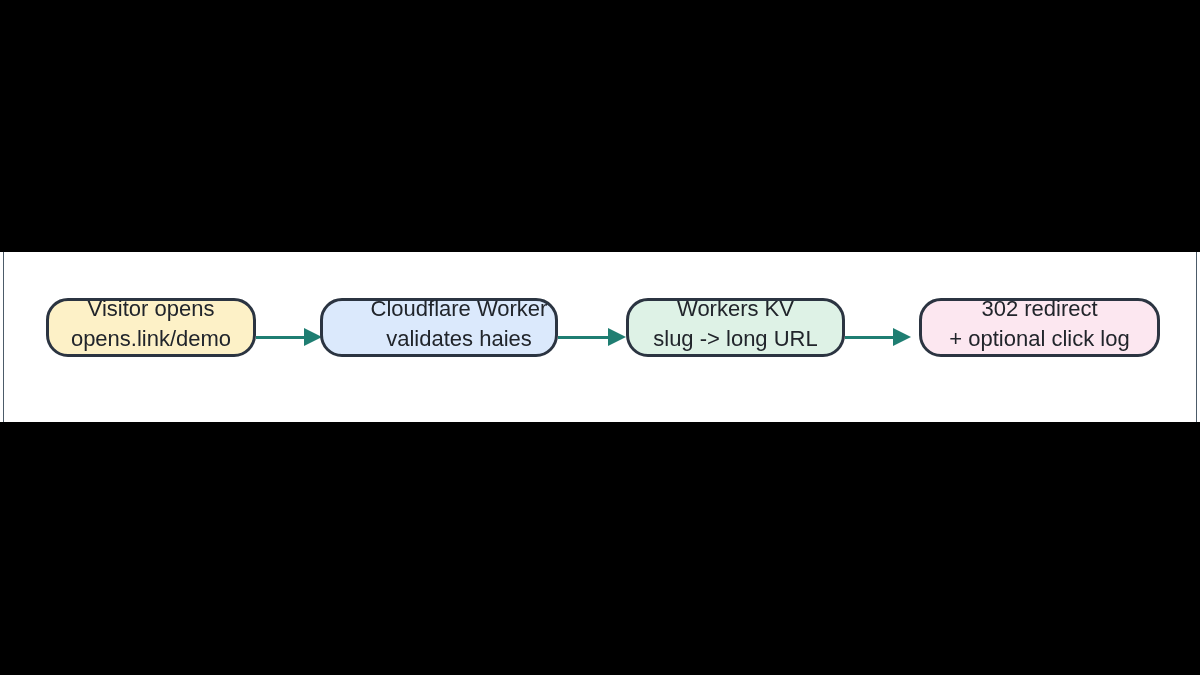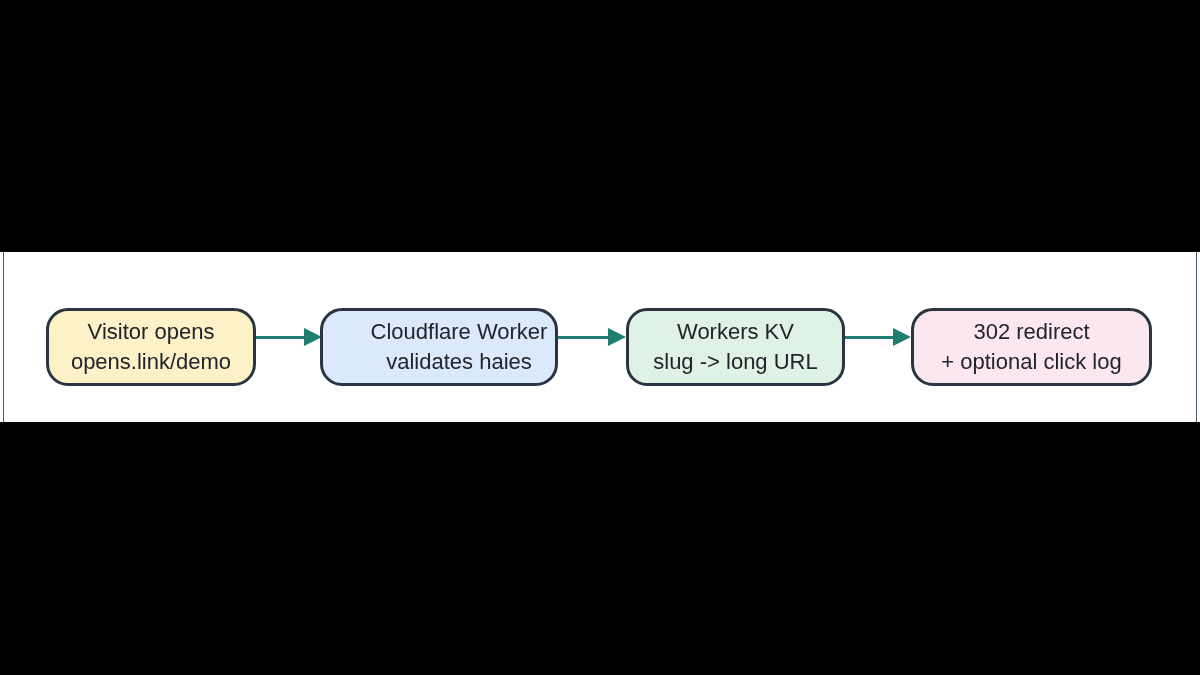--- a/index.html
+++ b/index.html
@@ -30,38 +30,38 @@
     left: 3px;
     right: 3px;
     top: 0;
     bottom: 0;
     border-left: 1px solid #4c5b69;
     border-right: 1px solid #4c5b69;
     pointer-events: none;
   }
   .node {
     position: absolute;
-    top: 308px;
-    height: 78px;
+    top: 298px;
+    height: 59px;
     box-sizing: border-box;
     border: 3px solid #2b3441;
     border-radius: 22px;
     display: flex;
     flex-direction: column;
     align-items: center;
-    justify-content: center;
+    justify-content: flex-end;
     text-align: center;
     color: #21252b;
     font-size: 22px;
     line-height: 30px;
     white-space: nowrap;
   }
   .node-1 { left: 46px;  width: 210px; }
   .node-2 { left: 320px; width: 238px; padding-left: 40px; }
-  .node-3 { left: 626px; width: 219px; border-radius: 21px; }
+  .node-3 { left: 626px; width: 219px; }
   .node-4 { left: 911px; width: 241px; }
 
   .edge {
     position: absolute;
     top: 328px;
     height: 18px;
   }
   .edge .shaft {
     position: absolute;
     left: 0;
@@ -117,17 +117,17 @@
   <div class="node node-3" style="background: rgb(222, 242, 230); border-color: rgb(43, 52, 65); color: rgb(33, 37, 43);">
     <span>Workers KV</span>
     <span>slug -&gt; long URL</span>
   </div>
 
   <div class="edge edge-3">
     <div class="shaft"></div>
     <div class="head"></div>
   </div>
 
-  <div class="node node-4" style="background: rgb(252, 231, 240); border-color: rgb(43, 52, 65); color: rgb(33, 37, 43);">
+  <div class="node node-4" style="background: rgb(252, 231, 240); border-color: rgb(43, 52, 65); color: rgb(33, 37, 43); margin-left: 8px;">
     <span>302 redirect</span>
     <span>+ optional click log</span>
   </div>
 </div>
 
 </body></html>

